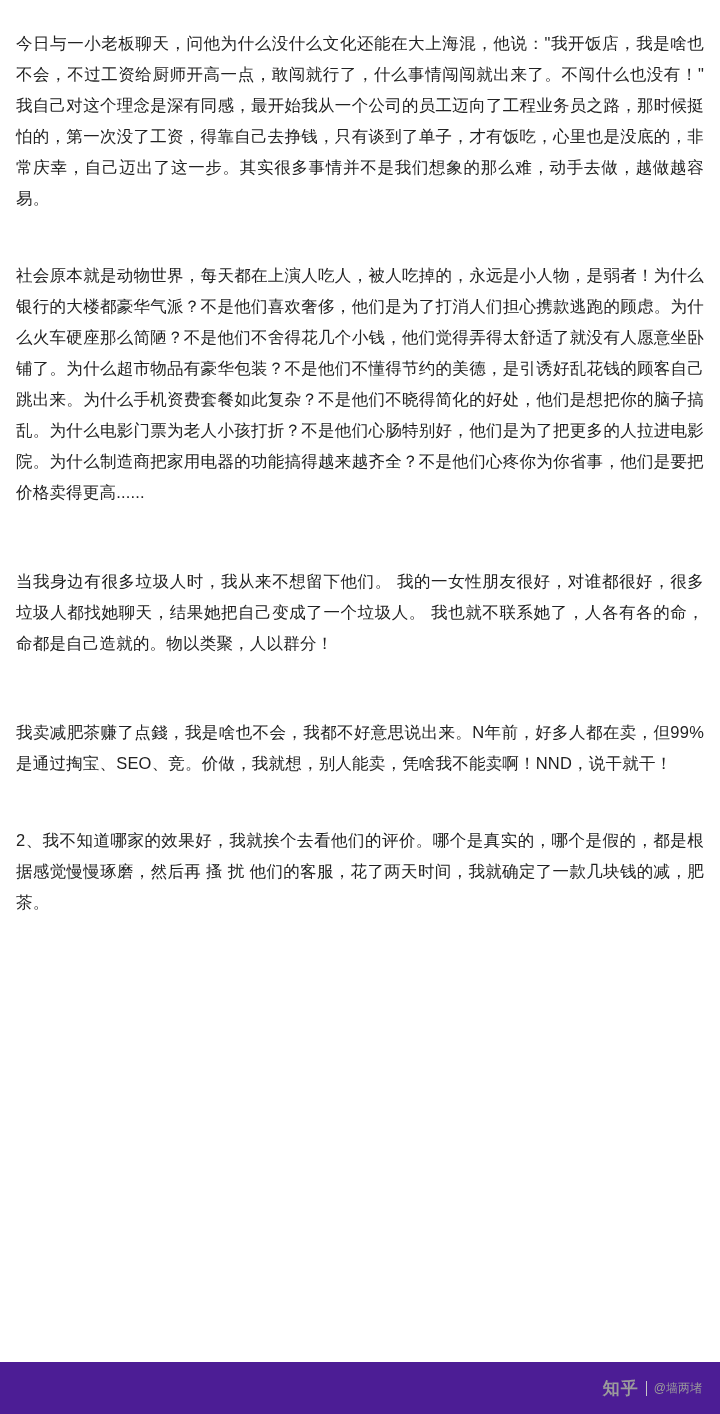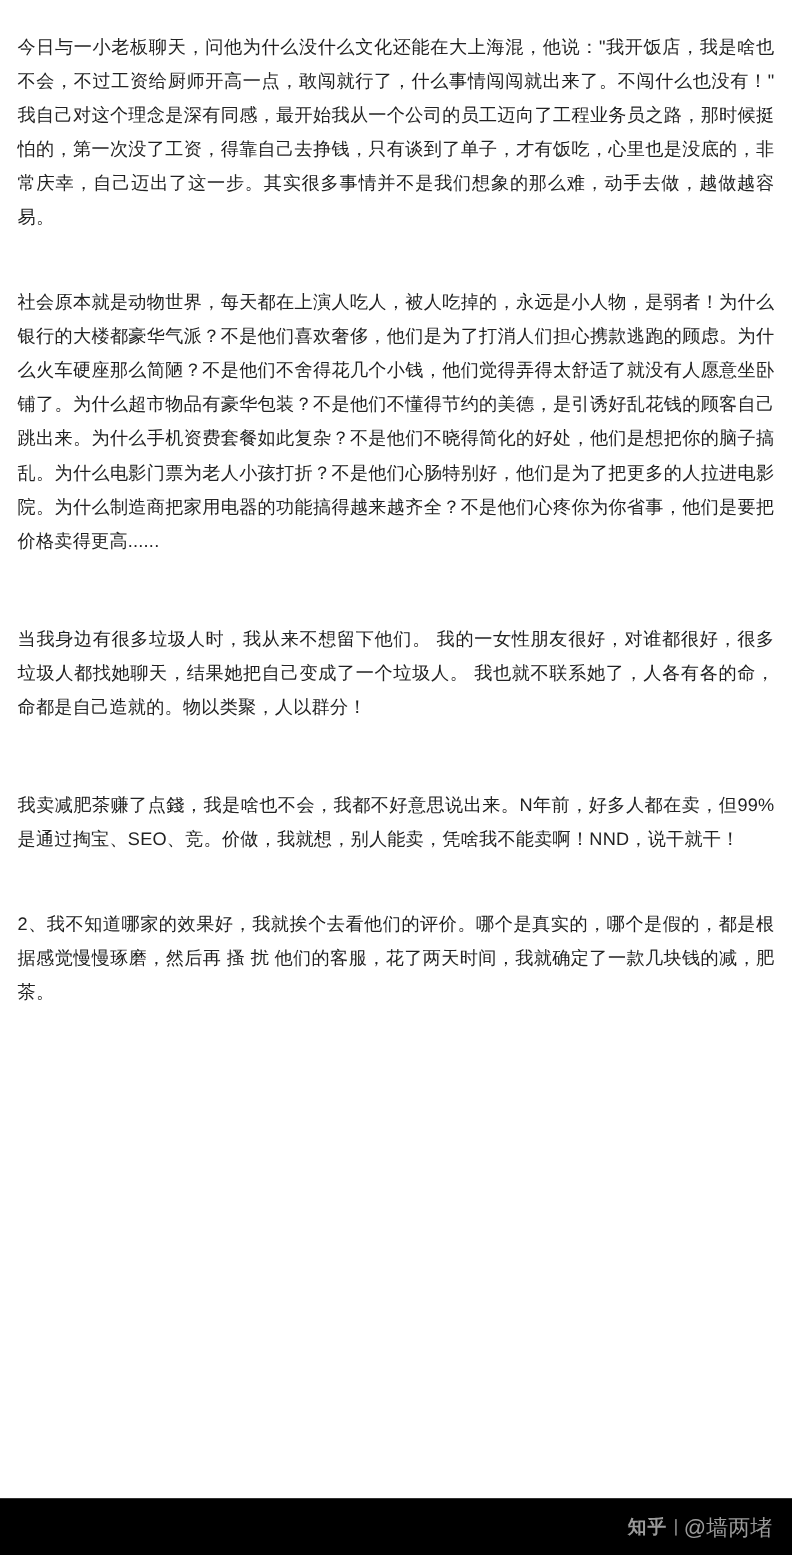--- a/index.html
+++ b/index.html
@@ -43,21 +43,21 @@
     position: absolute;
     left: 0;
     right: 0;
     bottom: 0;
     height: 52px;
     display: flex;
     align-items: center;
     justify-content: flex-end;
     padding-right: 18px;
     box-sizing: border-box;
-    background: #000000;
+    background: #4c1d95;
     padding-left: 11px;
   }
   .watermark {
     display: flex;
     align-items: center;
     gap: 7px;
     color: #9b9b9b;
     font-size: 16px;
   }
   .wm-logo {
@@ -67,21 +67,21 @@
     letter-spacing: 1px;
   }
   .wm-sep {
     display: inline-block;
     width: 1px;
     height: 15px;
     background: #c8c8c8;
   }
   .wm-user {
     color: #9b9b9b;
-    font-size: 20px;
+    font-size: 12px;
   }
 </style>
 </head>
 <body>
 
 <div class="page">
 
   <p class="para gap-large">今日与一小老板聊天，问他为什么没什么文化还能在大上海混，他说："我开饭店，我是啥也不会，不过工资给厨师开高一点，敢闯就行了，什么事情闯闯就出来了。不闯什么也没有！"  我自己对这个理念是深有同感，最开始我从一个公司的员工迈向了工程业务员之路，那时候挺怕的，第一次没了工资，得靠自己去挣钱，只有谈到了单子，才有饭吃，心里也是没底的，非常庆幸，自己迈出了这一步。其实很多事情并不是我们想象的那么难，动手去做，越做越容易。</p>
   <p class="para gap-xl">社会原本就是动物世界，每天都在上演人吃人，被人吃掉的，永远是小人物，是弱者！为什么银行的大楼都豪华气派？不是他们喜欢奢侈，他们是为了打消人们担心携款逃跑的顾虑。为什么火车硬座那么简陋？不是他们不舍得花几个小钱，他们觉得弄得太舒适了就没有人愿意坐卧铺了。为什么超市物品有豪华包装？不是他们不懂得节约的美德，是引诱好乱花钱的顾客自己跳出来。为什么手机资费套餐如此复杂？不是他们不晓得简化的好处，他们是想把你的脑子搞乱。为什么电影门票为老人小孩打折？不是他们心肠特别好，他们是为了把更多的人拉进电影院。为什么制造商把家用电器的功能搞得越来越齐全？不是他们心疼你为你省事，他们是要把价格卖得更高......</p>
   <p class="para gap-xl">当我身边有很多垃圾人时，我从来不想留下他们。 我的一女性朋友很好，对谁都很好，很多垃圾人都找她聊天，结果她把自己变成了一个垃圾人。 我也就不联系她了，人各有各的命， 命都是自己造就的。物以类聚，人以群分！</p>

